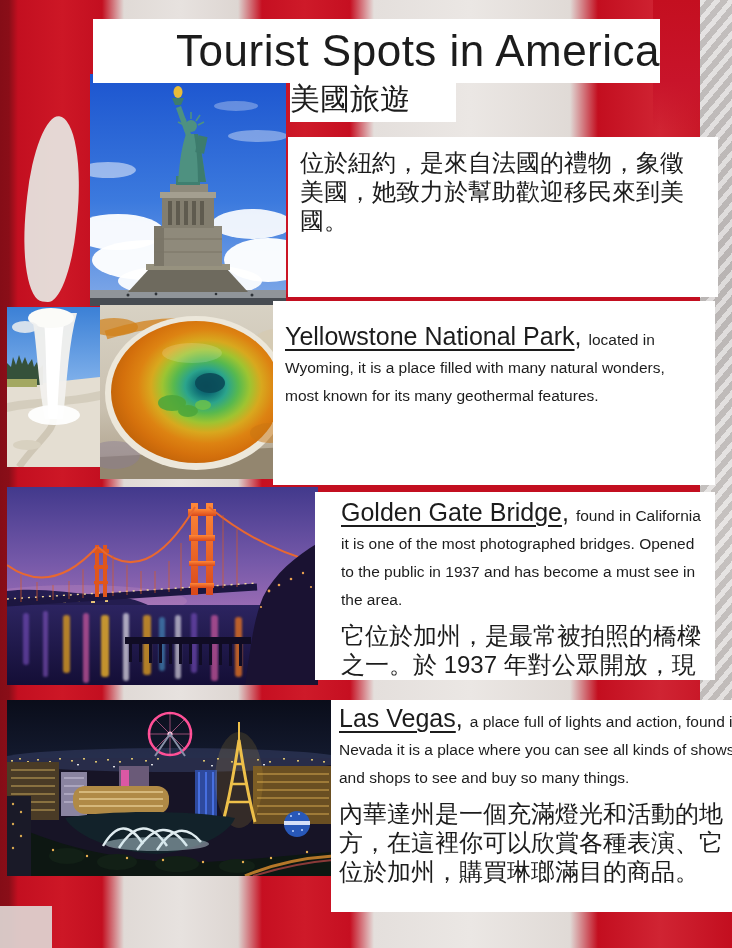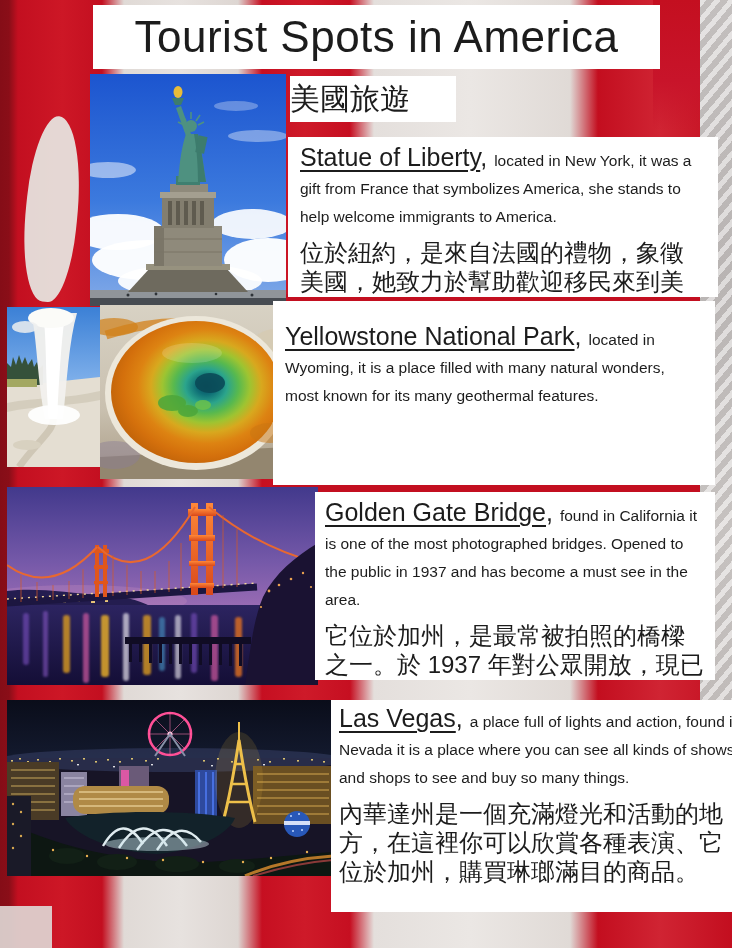--- a/index.html
+++ b/index.html
@@ -22,32 +22,32 @@
   .red-patch{left:653px;top:0;width:47px;height:130px;z-index:2;
     background:linear-gradient(180deg,#c40f20 0%,#c8142a 62%,rgba(200,40,60,0));}
   .white-blob{left:26px;top:116px;width:52px;height:186px;z-index:1;
     background:#e6e1dd;border-radius:45% 55% 40% 50%;transform:rotate(6deg);opacity:.95;}
   .bl-patch{left:0;top:906px;width:52px;height:42px;background:#ded6d4;opacity:.92;z-index:1;}
   .gapband{background:#c30f20;z-index:1;}
   .band-a{left:272px;top:294px;width:444px;height:9px;}
   .band-b{left:272px;top:483px;width:446px;height:10px;}
   
   .wbox{background:#ffffff;z-index:4;}
-  .title-box{left:93px;top:5px;width:567px;height:64px;display:flex;align-items:center;justify-content:center;}
+  .title-box{left:93px;top:19px;width:567px;height:64px;display:flex;align-items:center;justify-content:flex-end;}
   .title-box h1{margin:0;font-size:44px;font-weight:400;letter-spacing:.5px;white-space:nowrap;}
   .subtitle-box{left:290px;top:76px;width:166px;height:46px;display:flex;align-items:center;}
   .subtitle-box .sub{font-size:30px;white-space:nowrap;}
   .tbox{box-sizing:border-box;overflow:hidden;}
   .tbox .en{margin:0;font-size:15.5px;line-height:28px;}
   .s-head{font-size:25px;line-height:33px;text-decoration:underline;text-decoration-thickness:2px;text-underline-offset:4px;}
   .s-punct{font-size:25px;margin-right:7px;}
   .tbox .zh{margin:7px 0 0 0;font-size:24px;line-height:29px;}
   .box-1{left:288px;top:137px;width:430px;height:160px;padding:4px 15px 0 12px;}
   .box-2{left:273px;top:301px;width:442px;height:184px;padding:19px 24px 0 12px;}
-  .box-3{left:315px;top:492px;width:400px;height:188px;padding:4px 8px 0 10px;}
+  .box-3{left:315px;top:492px;width:400px;height:188px;padding:4px 8px 0 26px;}
   .box-4{left:331px;top:700px;width:416px;height:212px;padding:2px 4px 0 8px;}
   
   .photo{z-index:3;overflow:hidden;}
   .photo svg{display:block;}
   .ph-statue{left:90px;top:74px;width:196px;height:232px;}
   .ph-geyser{left:7px;top:307px;width:93px;height:160px;}
   .ph-pool{left:100px;top:305px;width:188px;height:174px;}
   .ph-gg{left:7px;top:487px;width:311px;height:198px;}
   .ph-vegas{left:7px;top:700px;width:326px;height:176px;}
 </style>
@@ -430,23 +430,20 @@
           <circle cx="6" cy="104" r="1.2"></circle>
           <circle cx="14" cy="112" r="1.2"></circle>
           <circle cx="6" cy="124" r="1.2"></circle>
           <circle cx="14" cy="136" r="1.2"></circle>
           <circle cx="6" cy="148" r="1.2"></circle>
         </g>
     </svg>
   </div>
 
   <div class="abs wbox tbox box-1">
-    <p class="en">
-      <span class="s-head">Statue of Liberty</span><span class="s-punct">,</span><span class="s-lead">located in New York, it was a gift from France that symbolizes America, she stands to help welcome immigrants to America.</span>
-    </p>
     <p class="zh">位於紐約，是來自法國的禮物，象徵美國，她致力於幫助歡迎移民來到美國。</p>
   </div>
 
   <div class="abs wbox tbox box-2">
     <p class="en">
       <span class="s-head">Yellowstone National Park</span><span class="s-punct">,</span><span class="s-lead">located in Wyoming, it is a place filled with many natural wonders, most known for its many geothermal features.</span>
     </p>
   </div>
 
   <div class="abs wbox tbox box-3">

